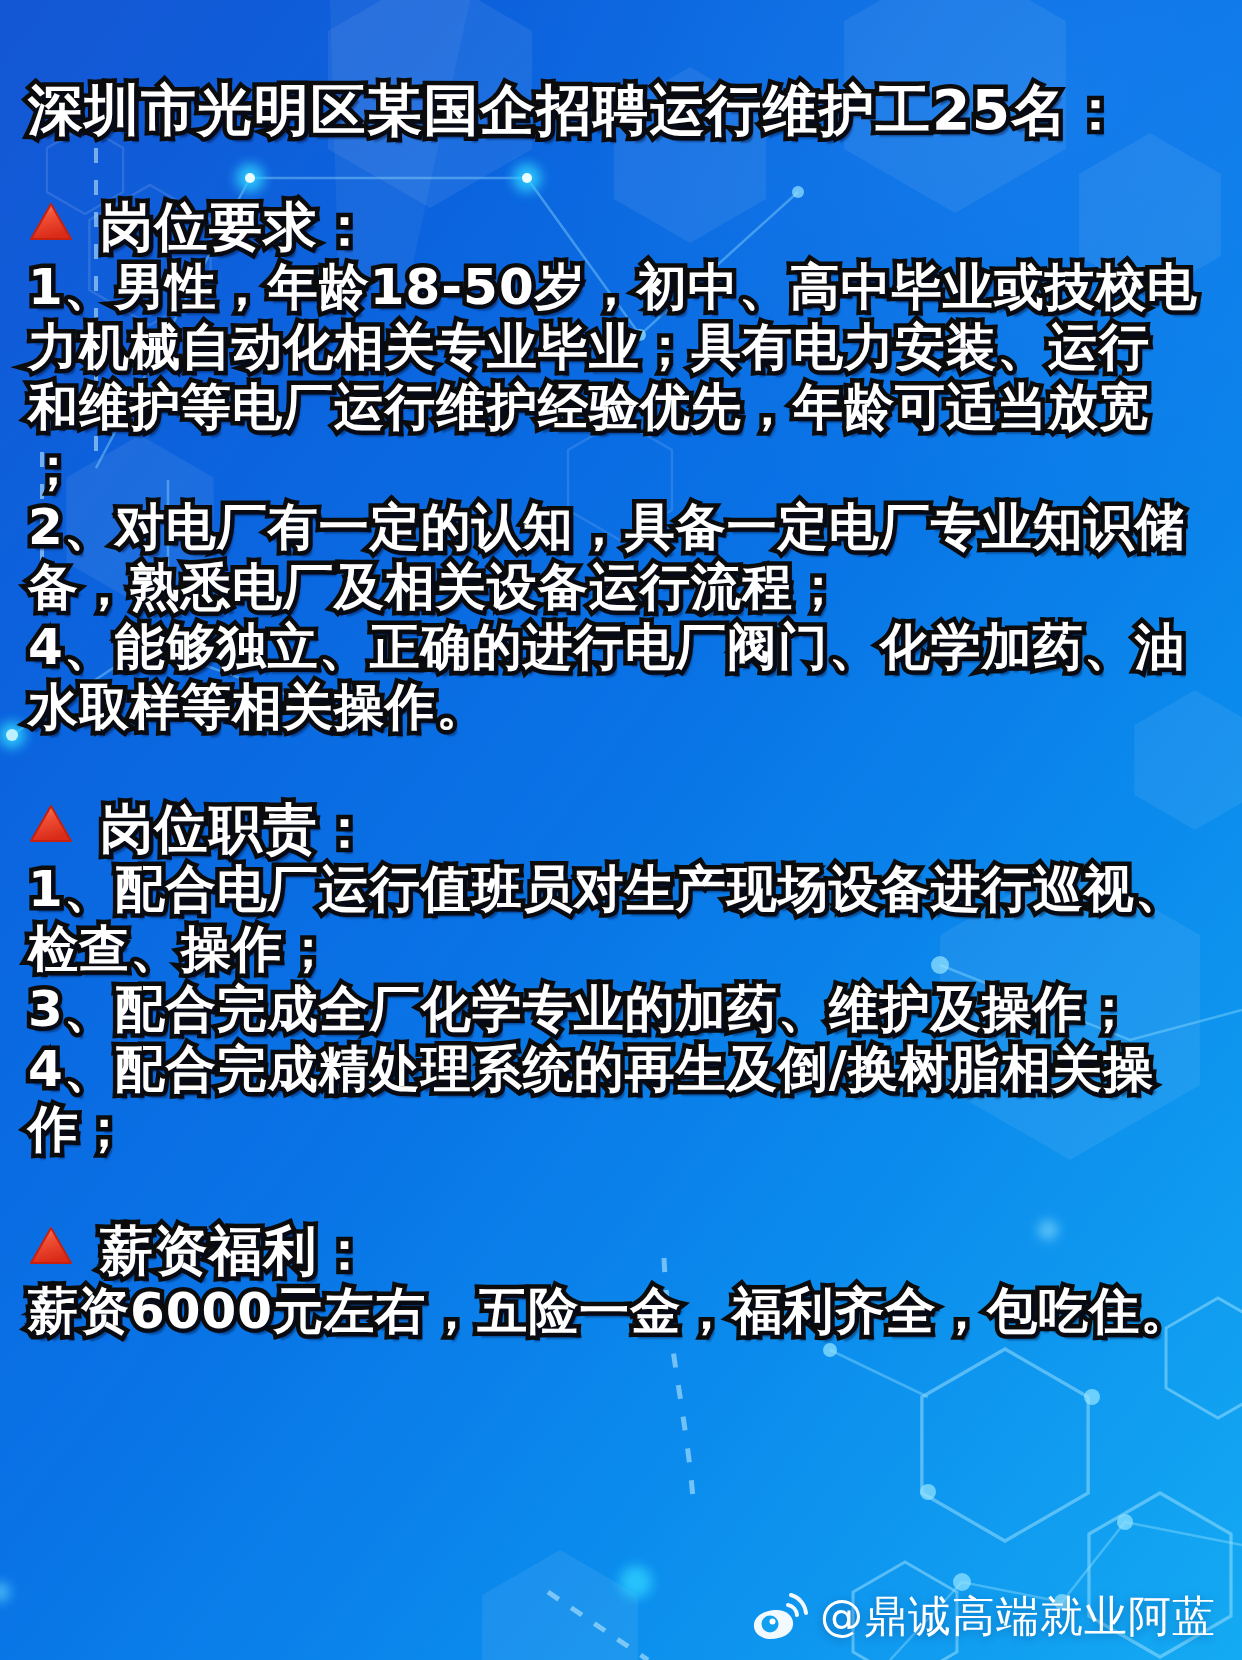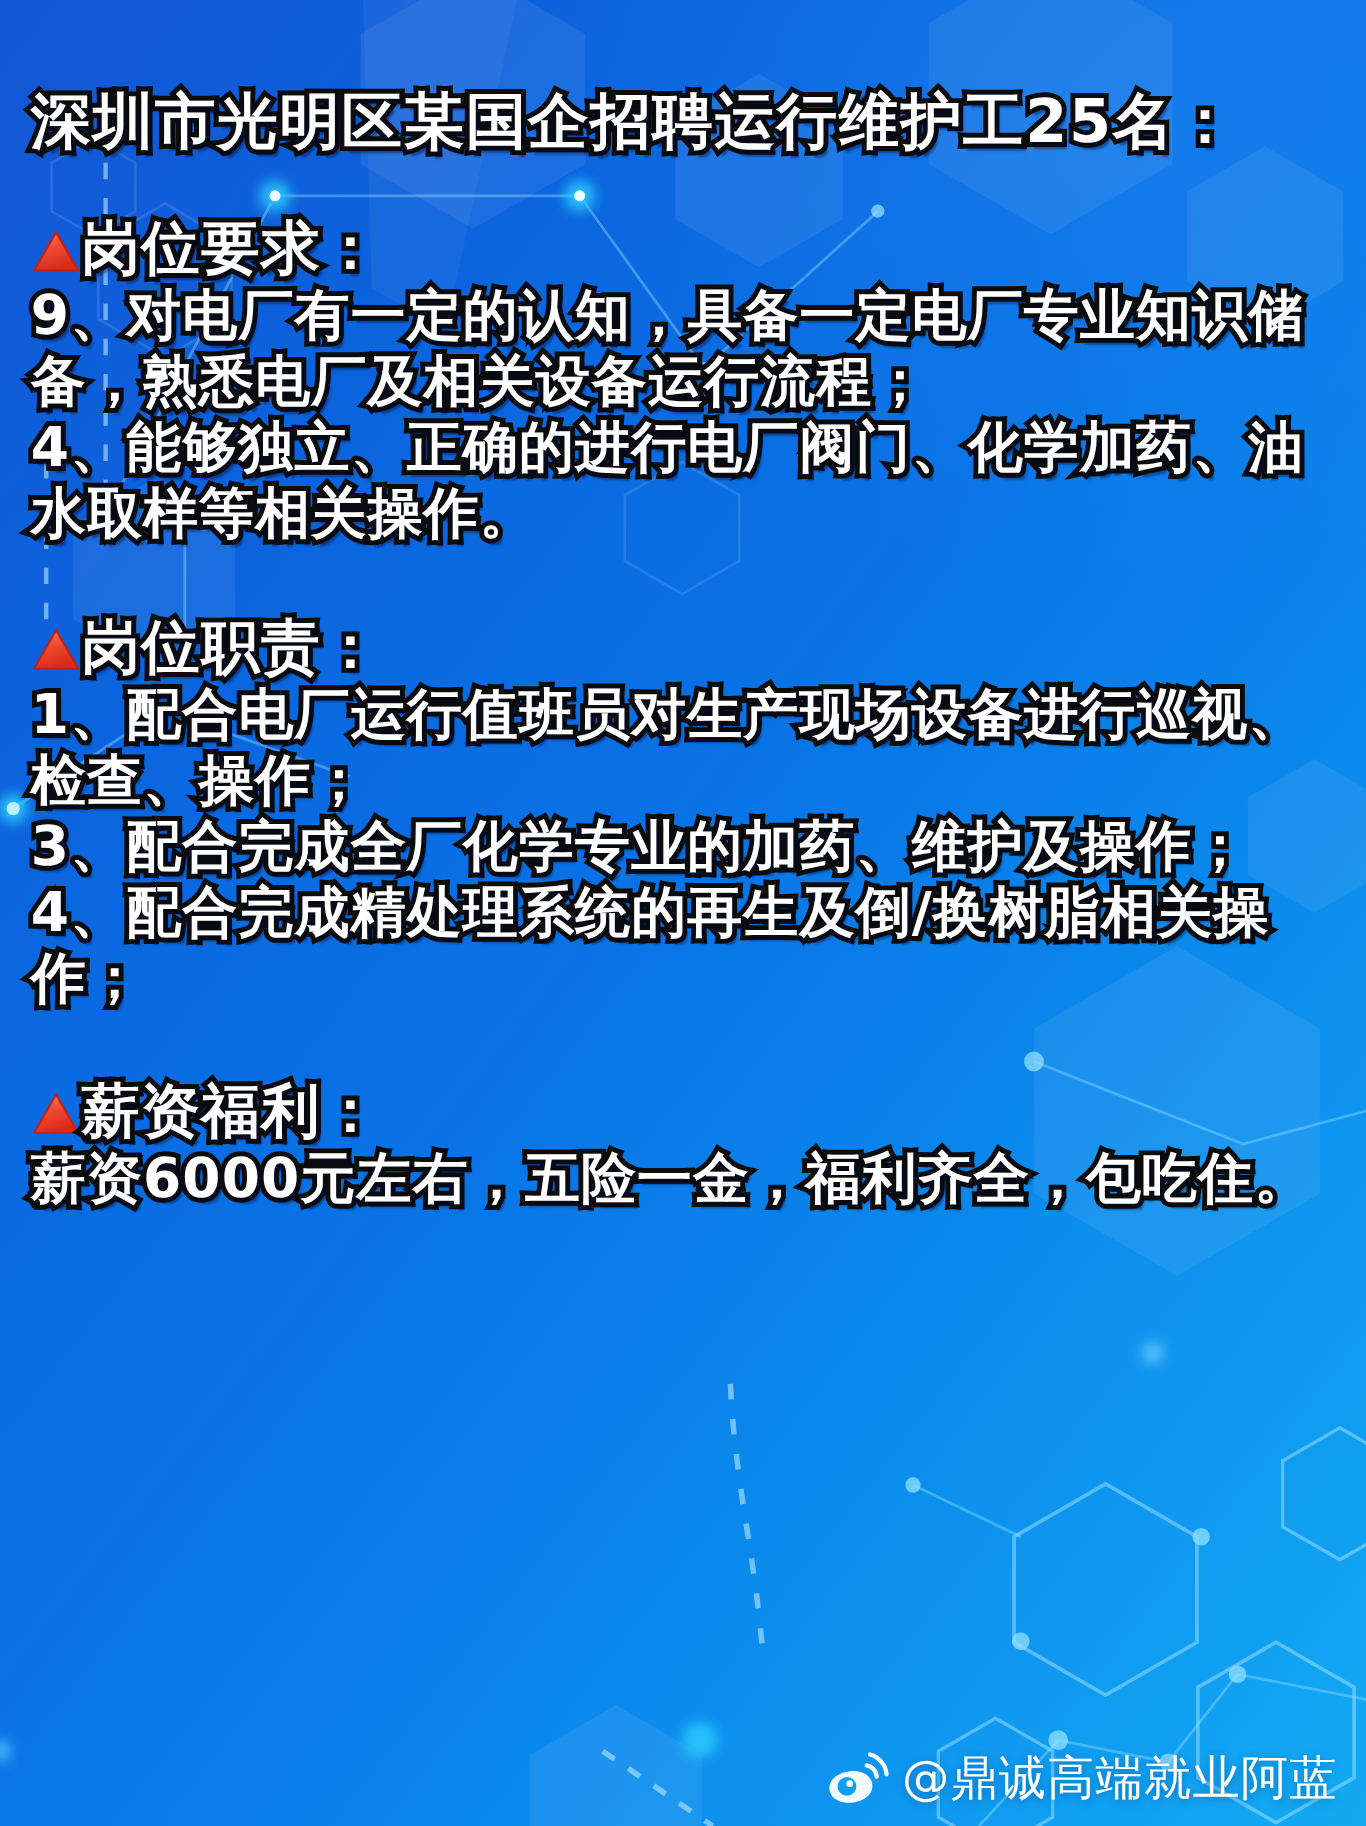--- a/index.html
+++ b/index.html
@@ -39,21 +39,22 @@
     font-size: 55px;
     line-height: 60px;
     letter-spacing: 1.5px;
     margin-bottom: 57px;
     white-space: nowrap;
   }
   .section { margin-bottom: 62px; }
   .section:last-of-type { margin-bottom: 0; }
   .heading-row {
     display: flex;
-    align-items: center;
+    align-items: flex-start;
+    gap: 26px;
     height: 60px;
   }
   .heading-label {
     font-size: 53px;
     line-height: 60px;
     letter-spacing: 1.5px;
   }
   .tri-icon { width: 46px; height: 42px; flex: 0 0 auto; margin-top: 4px; }
   .item {
     font-size: 50px;
@@ -166,21 +167,25 @@
           <linearGradient id="tg1" x1="0" y1="0" x2="0.35" y2="1">
             <stop offset="0" stop-color="#ff8a66"></stop>
               <stop offset="0.45" stop-color="#f04f35"></stop>
               <stop offset="1" stop-color="#d92b18"></stop>
           </linearGradient>
         </defs>
         <path d="M23 3 L43 38 L3 38 Z" fill="url(#tg1)" stroke="#c6200f" stroke-width="2" stroke-linejoin="round"></path>
       </svg>
       <span class="heading-label outlined">岗位要求：</span>
     </div>
-    <p class="item outlined">9、对电厂有一定的认知，具备一定电厂专业知识储
+    <p class="item outlined">1、男性，年龄18-50岁，初中、高中毕业或技校电
+力机械自动化相关专业毕业；具有电力安装、运行
+和维护等电厂运行维护经验优先，年龄可适当放宽
+；</p>
+    <p class="item outlined">2、对电厂有一定的认知，具备一定电厂专业知识储
 备，熟悉电厂及相关设备运行流程；</p>
     <p class="item outlined">4、能够独立、正确的进行电厂阀门、化学加药、油
 水取样等相关操作。</p>
   </section>
 
   <section class="section">
     <div class="heading-row">
       <svg class="tri-icon" viewBox="0 0 46 42" aria-hidden="true">
         <defs>
           <linearGradient id="tg2" x1="0" y1="0" x2="0.35" y2="1">

